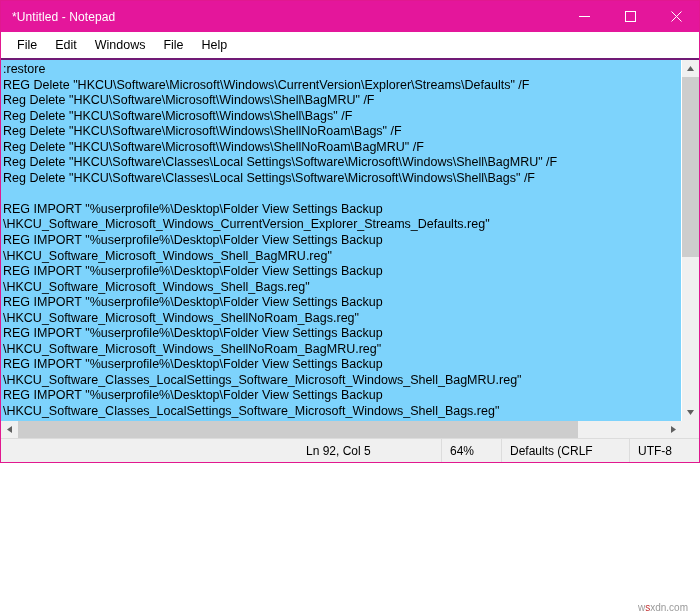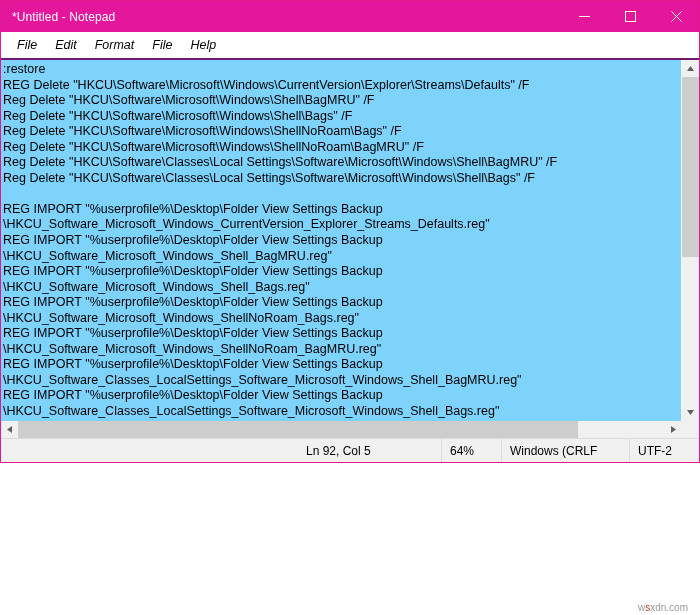--- a/index.html
+++ b/index.html
@@ -54,21 +54,20 @@
   .win-btn svg { display: block; }
   
   .menubar {
     height: 25px;
     background: #ffffff;
     display: flex;
     align-items: center;
     flex: 0 0 auto;
     border-bottom: 1px solid #ffffff;
     padding-left: 7px;
-    font-style: italic;
   }
   .menu-item {
     font-size: 12.5px;
     color: #000000;
     padding: 3px 9px 3px 9px;
     font-family: "Liberation Sans", sans-serif;
   }
   
   .editor-wrap {
     flex: 1 1 auto;
@@ -192,21 +191,21 @@
             <line x1="0.5" y1="0.5" x2="10.5" y2="10.5" stroke="#ffffff" stroke-width="1"></line>
             <line x1="10.5" y1="0.5" x2="0.5" y2="10.5" stroke="#ffffff" stroke-width="1"></line>
           </svg>
       </div>
     </div>
   </div>
 
   <div class="menubar">
     <div class="menu-item">File</div>
     <div class="menu-item">Edit</div>
-    <div class="menu-item">Format</div>
+    <div class="menu-item">Windows</div>
     <div class="menu-item">File</div>
     <div class="menu-item">Help</div>
   </div>
 
   <div class="editor-wrap">
     <div class="text-area"><span>:restore
 REG Delete "HKCU\Software\Microsoft\Windows\CurrentVersion\Explorer\Streams\Defaults" /F
 Reg Delete "HKCU\Software\Microsoft\Windows\Shell\BagMRU" /F
 Reg Delete "HKCU\Software\Microsoft\Windows\Shell\Bags" /F
 Reg Delete "HKCU\Software\Microsoft\Windows\ShellNoRoam\Bags" /F
@@ -271,19 +270,19 @@
           <polygon points="0,0 5,3.5 0,7" fill="#606060"></polygon>
         </svg>
     </div>
     <div class="corner-box"></div>
   </div>
 
   <div class="statusbar">
     <div class="status-spacer"></div>
     <div class="status-cell first sc-pos">Ln 92, Col 5</div>
     <div class="status-cell sc-zoom">64%</div>
-    <div class="status-cell sc-eol">Windows (CRLF</div>
-    <div class="status-cell sc-enc">UTF-2</div>
+    <div class="status-cell sc-eol">Defaults (CRLF</div>
+    <div class="status-cell sc-enc">UTF-8</div>
   </div>
 
   <div class="watermark"><span>w</span><span class="wm-red">s</span><span>xdn.com</span></div>
 
 </div>
 
 </body></html>

